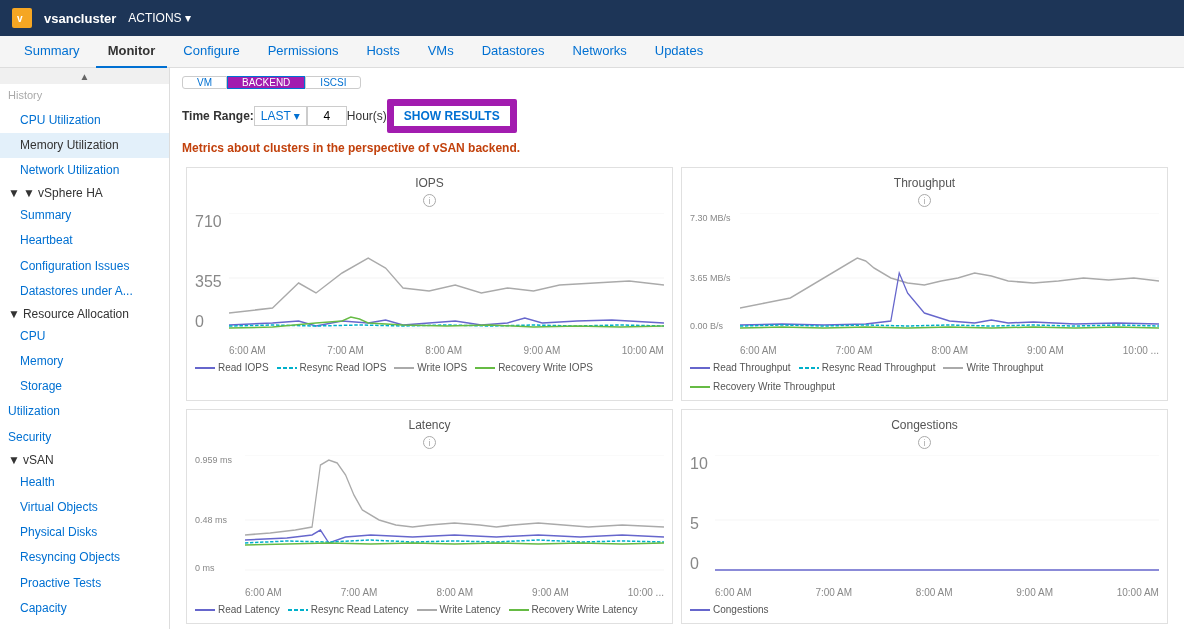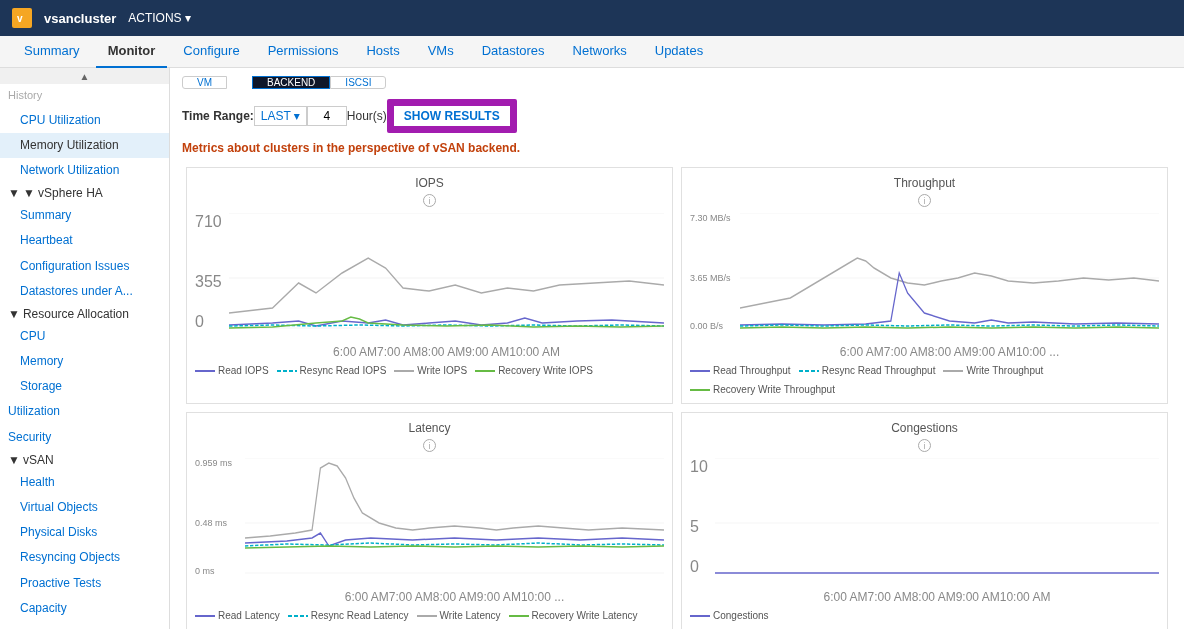--- a/index.html
+++ b/index.html
@@ -28,42 +28,42 @@
     .sidebar-category { padding: 3px 8px; font-size: 12px; font-weight: bold; color: #333; display: flex; align-items: center; gap: 3px; cursor: pointer; }
     .sidebar-indent { padding-left: 20px; }
     .sidebar-scroll-btn { width: 100%; height: 16px; display: flex; align-items: center; justify-content: center; cursor: pointer; background: #f0f0f0; border: none; font-size: 10px; color: #666; }
 
     
     .content { flex: 1; overflow-y: auto; padding: 0; }
 
     
     .view-tabs { display: flex; align-items: center; padding: 8px 12px 6px; gap: 0; }
     .view-tab { padding: 0 14px; border: 1px solid #ccc; font-size: 10px; cursor: pointer; background: #fff; color: #0070d2; }
-    .view-tab.active { background: #0f172a; color: #fff; border-color: #0070d2; margin-left: 25px; }
+    .view-tab.active { background: #a21caf; color: #fff; border-color: #0070d2; }
     .view-tab:first-child { border-radius: 3px 0 0 3px; }
     .view-tab:last-child { border-radius: 0 3px 3px 0; }
 
     
     .time-range-row { display: flex; align-items: center; padding: 4px 12px 8px; font-size: 12px; }
     .time-label { color: #333; font-weight: bold; }
     .time-select { border: 1px solid #ccc; padding: 2px 6px; font-size: 12px; cursor: pointer; background: #fff; color: #0070d2; display: flex; align-items: center; gap: 3px; }
     .time-input { border: 1px solid #ccc; padding: 2px 4px; width: 40px; text-align: center; font-size: 12px; }
     .time-unit { font-size: 12px; }
     .show-results-btn { background: #fff; border: 7px solid #a21caf; color: #0070d2; padding: 3px 10px; font-size: 12px; cursor: pointer; border-radius: 2px; font-weight: bold; }
 
     
     .description { padding: 0 12px 8px; font-size: 12px; font-weight: bold; color: #c2410c; }
 
     
     .charts-grid { display: grid; grid-template-columns: 1fr 1fr; gap: 0; padding: 0 12px; }
     .chart-container { border: 1px solid #e0e0e0; margin: 4px; padding: 8px; background: #fff; }
     .chart-title { text-align: center; font-size: 12px; color: #555; margin-bottom: 6px; display: flex; align-items: center; justify-content: center; gap: 4px; flex-direction: column; }
     .info-icon { width: 13px; height: 13px; border-radius: 50%; border: 1px solid #aaa; display: inline-flex; align-items: center; justify-content: center; font-size: 9px; color: #aaa; cursor: pointer; }
     .chart-area { position: relative; height: 130px; }
-    .chart-labels { display: flex; justify-content: center; font-size: 12px; color: #888; margin-top: 2px; }
+    .chart-labels { display: flex; justify-content: space-between; font-size: 10px; color: #888; margin-top: 2px; }
     .y-label { position: absolute; left: 0; font-size: 16px; color: #888; }
     .chart-legend { display: flex; flex-wrap: wrap; gap: 8px; margin-top: 6px; font-size: 10px; color: #555; }
     .legend-item { display: flex; align-items: center; gap: 3px; }
     .legend-line { width: 20px; height: 2px; display: inline-block; }
 
     svg.chart-svg { width: 100%; height: 130px; }
   </style>
 </head>
 <body>
 

